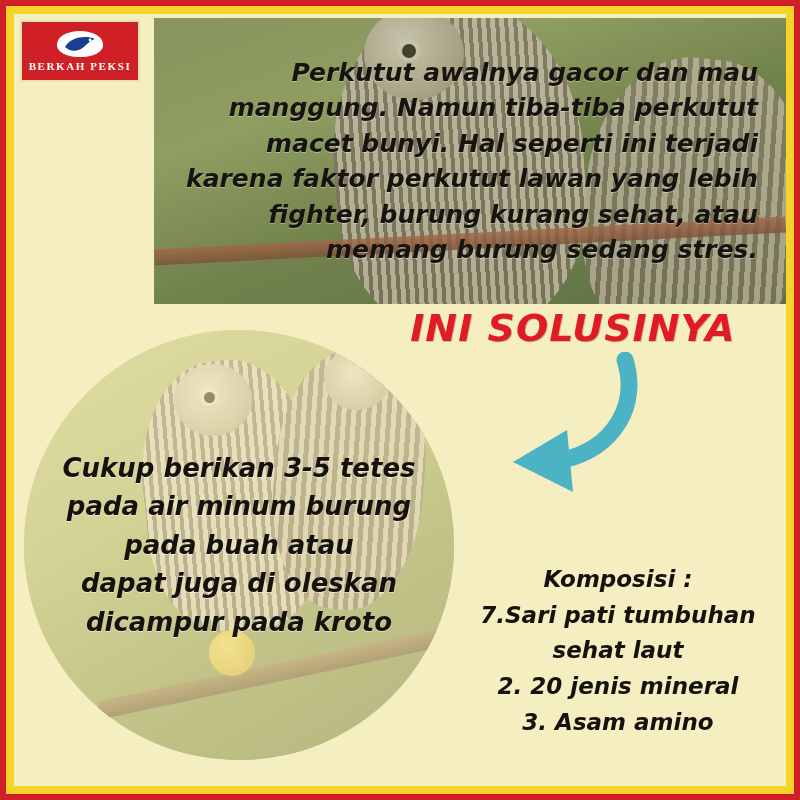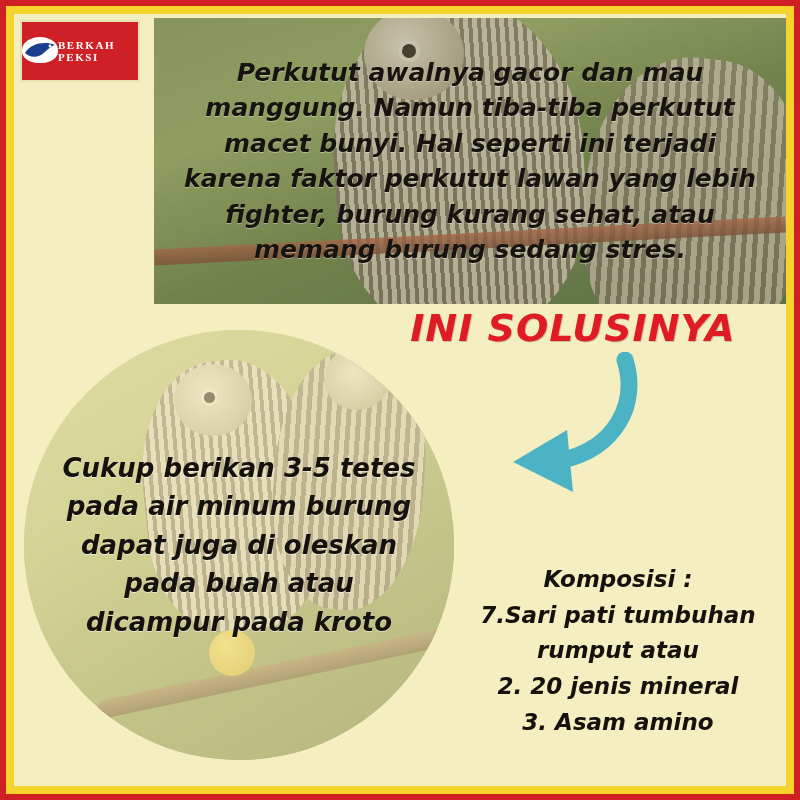--- a/index.html
+++ b/index.html
@@ -36,21 +36,21 @@
   
   .logo {
     position: absolute;
     left: 20px;
     top: 20px;
     width: 120px;
     height: 62px;
     background: #cf2026;
     border: 2px solid #e8e2ae;
     display: flex;
-    flex-direction: row;
+    flex-direction: column;
     align-items: center;
     justify-content: center;
     box-sizing: border-box;
   }
   .logo-mark {
     width: 46px;
     height: 26px;
     background: #ffffff;
     border-radius: 50% 50% 45% 45%;
     display: flex;
@@ -136,21 +136,21 @@
     background: rgba(120,125,95,.34);
   }
   .top-caption {
     position: absolute;
     inset: 0;
     display: flex;
     align-items: center;
     justify-content: center;
     padding: 12px 28px;
     box-sizing: border-box;
-    text-align: center;
+    text-align: right;
     color: #17140f;
     font-family: "DejaVu Sans", sans-serif;
     font-weight: bold;
     font-style: italic;
     font-size: 25px;
     line-height: 1.42;
     text-shadow: 0 1px 0 rgba(255,255,255,.35);
   }
   
   .solusinya {
@@ -338,26 +338,26 @@
     <div class="cp-bird1-head"></div>
     <div class="cp-bird1-eye"></div>
     <div class="cp-bird2"></div>
     <div class="cp-bird2-head"></div>
     <div class="cp-branch"></div>
     <div class="cp-fruit"></div>
     <div class="cp-scrim"></div>
     <div class="circle-text">
       <div>Cukup berikan 3-5 tetes</div>
       <div>pada air minum burung</div>
+      <div>pada buah atau</div>
       <div>dapat juga di oleskan</div>
-      <div>pada buah atau</div>
       <div>dicampur pada kroto</div>
     </div>
   </div>
 
   <div class="komposisi">
     <div>Komposisi :</div>
     <div>7.Sari pati tumbuhan</div>
-    <div>rumput atau</div>
+    <div>sehat laut</div>
     <div>2. 20 jenis mineral</div>
     <div>3. Asam amino</div>
   </div>
 </div>
 
 </body></html>

